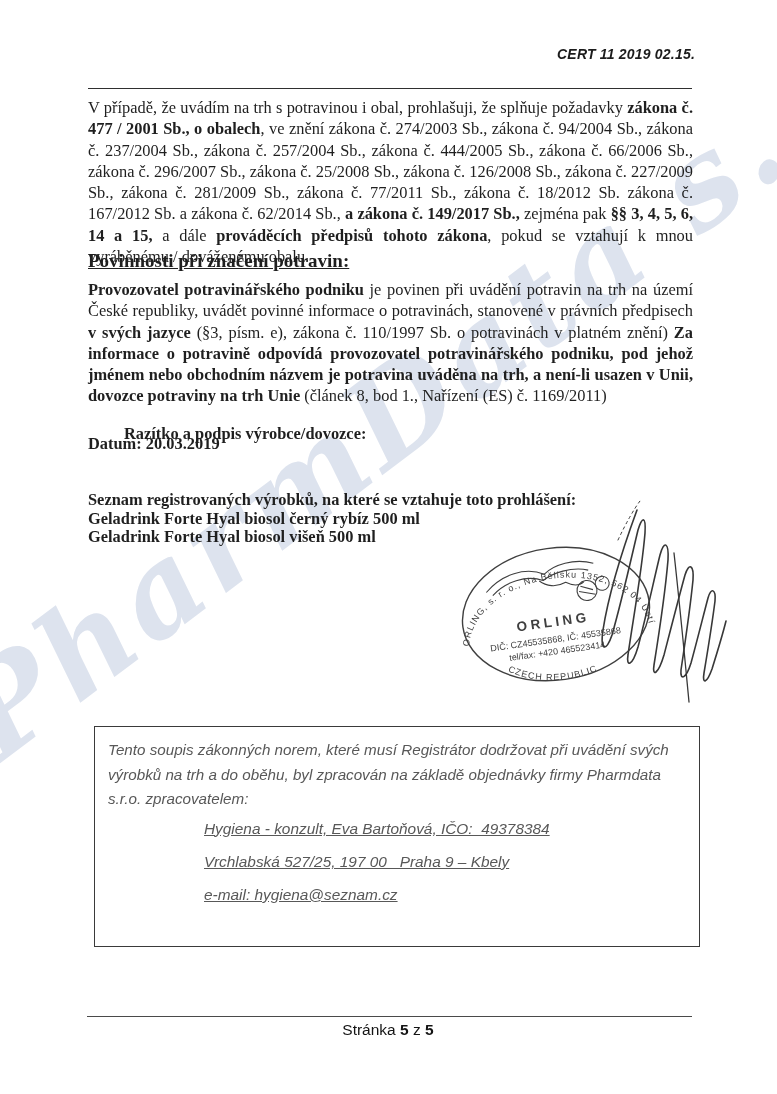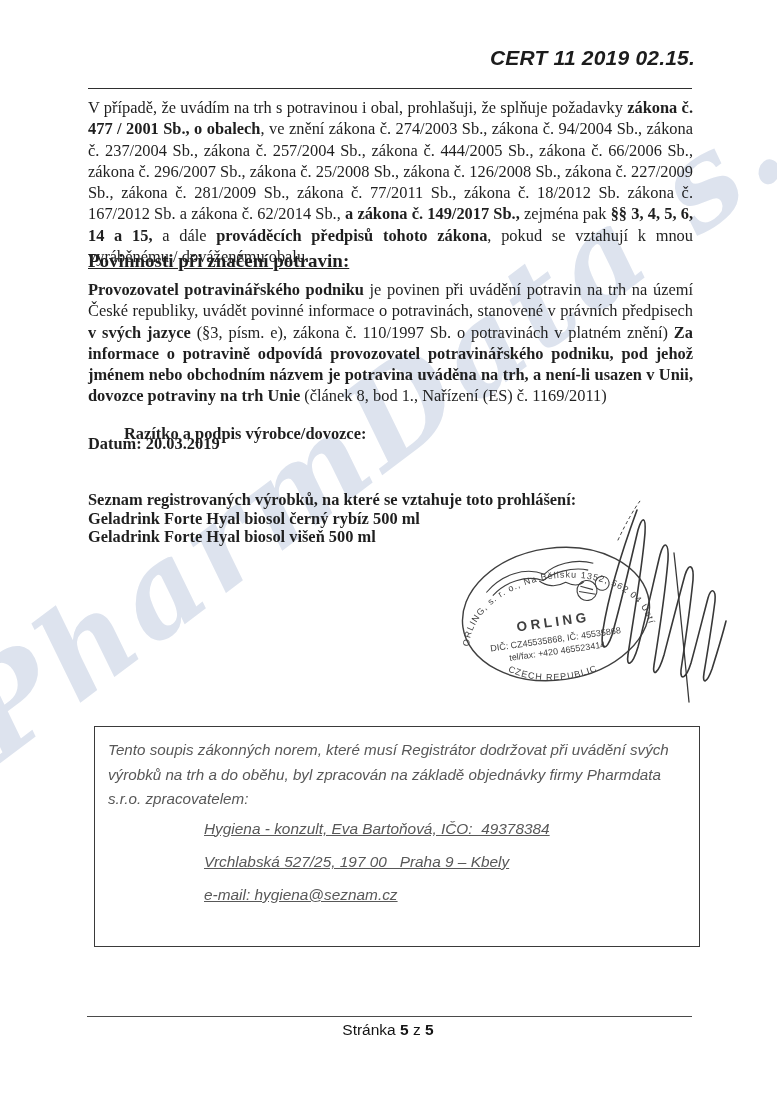--- a/index.html
+++ b/index.html
@@ -23,21 +23,21 @@
     transform-origin:10px 150px;
     z-index:0;
     user-select:none;
   }
   .layer{position:absolute;z-index:1;}
   
   .header{
     top:46px;right:82px;
     font-family:"Liberation Sans",sans-serif;
     font-style:italic;font-weight:600;
-    font-size:21px;color:#1c1c1c;letter-spacing:.2px;
+    font-size:14px;color:#1c1c1c;letter-spacing:.2px;
   }
   .rule-top{top:88px;left:88px;width:604px;border-top:1.6px solid #2f2f2f;height:0;}
   .rule-bottom{top:1016px;left:87px;width:605px;border-top:1.4px solid #4a4a4a;height:0;}
   
   .textblock{
     left:88px;width:605px;
     font-size:16.4px;line-height:21.3px;
     text-align:justify;
   }
   .p1{top:97px;}

